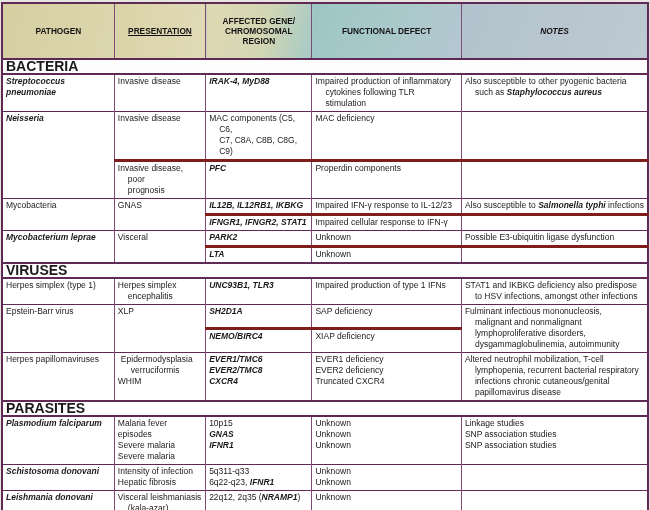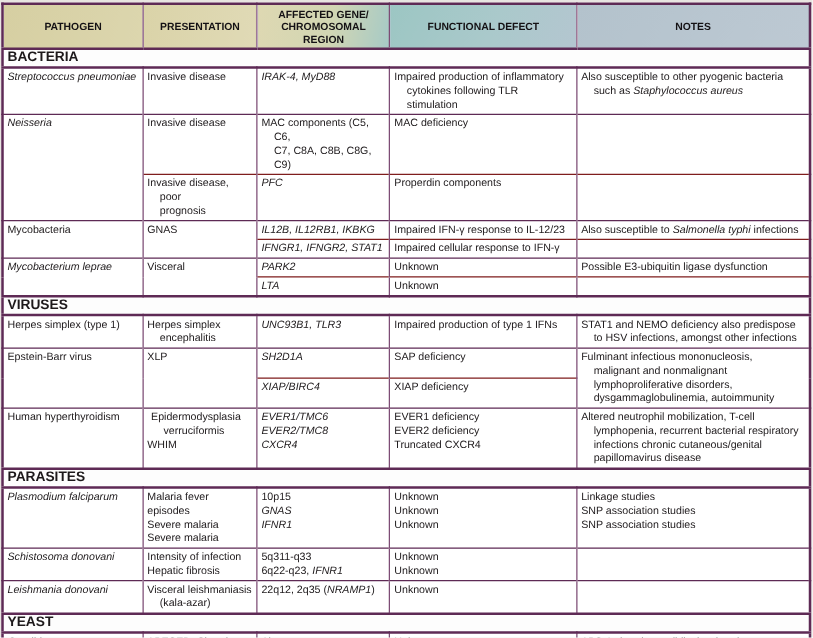--- a/index.html
+++ b/index.html
@@ -26,44 +26,44 @@
     padding:1px 3px 2px 3px;
     overflow:hidden;
   }
   th{
     font-weight:bold;
     font-size:8.3px;
     line-height:10px;
     text-align:center;
     vertical-align:middle;
     border-bottom:2px solid #5e2a55;
-    padding:2px;
+    padding:12px;
     height:30px;
     color:#141114;
   }
   th:nth-child(1){background:linear-gradient(100deg,#d6cfa2,#dcd6ae);margin-top:46px;}
-  th:nth-child(2){background:linear-gradient(100deg,#dad3a8,#e0dab6);}
+  th:nth-child(2){background:linear-gradient(100deg,#dad3a8,#e0dab6);text-decoration:underline;}
   th:nth-child(3){background:linear-gradient(100deg,#ded8b2 0%,#d2d6b3 55%,#a6cac6 100%);}
   th:nth-child(4){background:linear-gradient(115deg,#9cc6c3 0%,#aac9cb 55%,#b4c6d0 100%);margin-top:36px;}
-  th:nth-child(5){background:linear-gradient(115deg,#b3c2cc,#bdc9d3);}
+  th:nth-child(5){background:linear-gradient(115deg,#b3c2cc,#bdc9d3);font-style:italic;}
   tr.sect td{
     font-weight:bold;
-    font-size:11px;
+    font-size:14px;
     line-height:11px;
     height:11px;
     padding:1px 3px;
     border-top:2px solid #5e2a55;
     border-bottom:2px solid #5e2a55;
     background:#fdfdfd;
   }
   tr.grp td{border-top:1.5px solid #5e2a55;}
-  tr.sub td{border-top:1px solid #7f1d1d;}
+  tr.sub td{border-top:3px solid #7f1d1d;}
   .pre{white-space:pre-line;}
   .hang{padding-left:13px;text-indent:-10px;}
-  .it{font-style:italic;}
+  .it{font-style:italic;font-weight:bold;}
 </style>
 </head>
 <body>
 
 <div class="page">
   <table>
     <colgroup>
       <col style="width:112px">
         <col style="width:91px">
         <col style="width:106px">
@@ -141,41 +141,41 @@
     <tr class="sect">
       <td colspan="5">VIRUSES</td>
     </tr>
 
     <tr class="grp">
       <td>Herpes simplex (type 1)</td>
       <td class="pre hang">Herpes simplex
 encephalitis</td>
       <td class="it">UNC93B1, TLR3</td>
       <td>Impaired production of type 1 IFNs</td>
-      <td class="pre hang">STAT1 and NEMO deficiency also predispose
+      <td class="pre hang">STAT1 and IKBKG deficiency also predispose
 to HSV infections, amongst other infections</td>
     </tr>
 
     <tr class="grp">
       <td rowspan="2">Epstein-Barr virus</td>
       <td rowspan="2">XLP</td>
       <td class="it">SH2D1A</td>
       <td>SAP deficiency</td>
       <td class="pre hang" rowspan="2">Fulminant infectious mononucleosis,
 malignant and nonmalignant
 lymphoproliferative disorders,
 dysgammaglobulinemia, autoimmunity</td>
     </tr>
     <tr class="sub">
-      <td class="it">XIAP/BIRC4</td>
+      <td class="it">NEMO/BIRC4</td>
       <td>XIAP deficiency</td>
     </tr>
 
     <tr class="grp">
-      <td>Human hyperthyroidism</td>
+      <td>Herpes papillomaviruses</td>
       <td>
         <div class="pre hang">Epidermodysplasia
 verruciformis</div>
         <div>WHIM</div>
       </td>
       <td class="pre it">EVER1/TMC6
 EVER2/TMC8
 CXCR4</td>
       <td class="pre">EVER1 deficiency
 EVER2 deficiency

